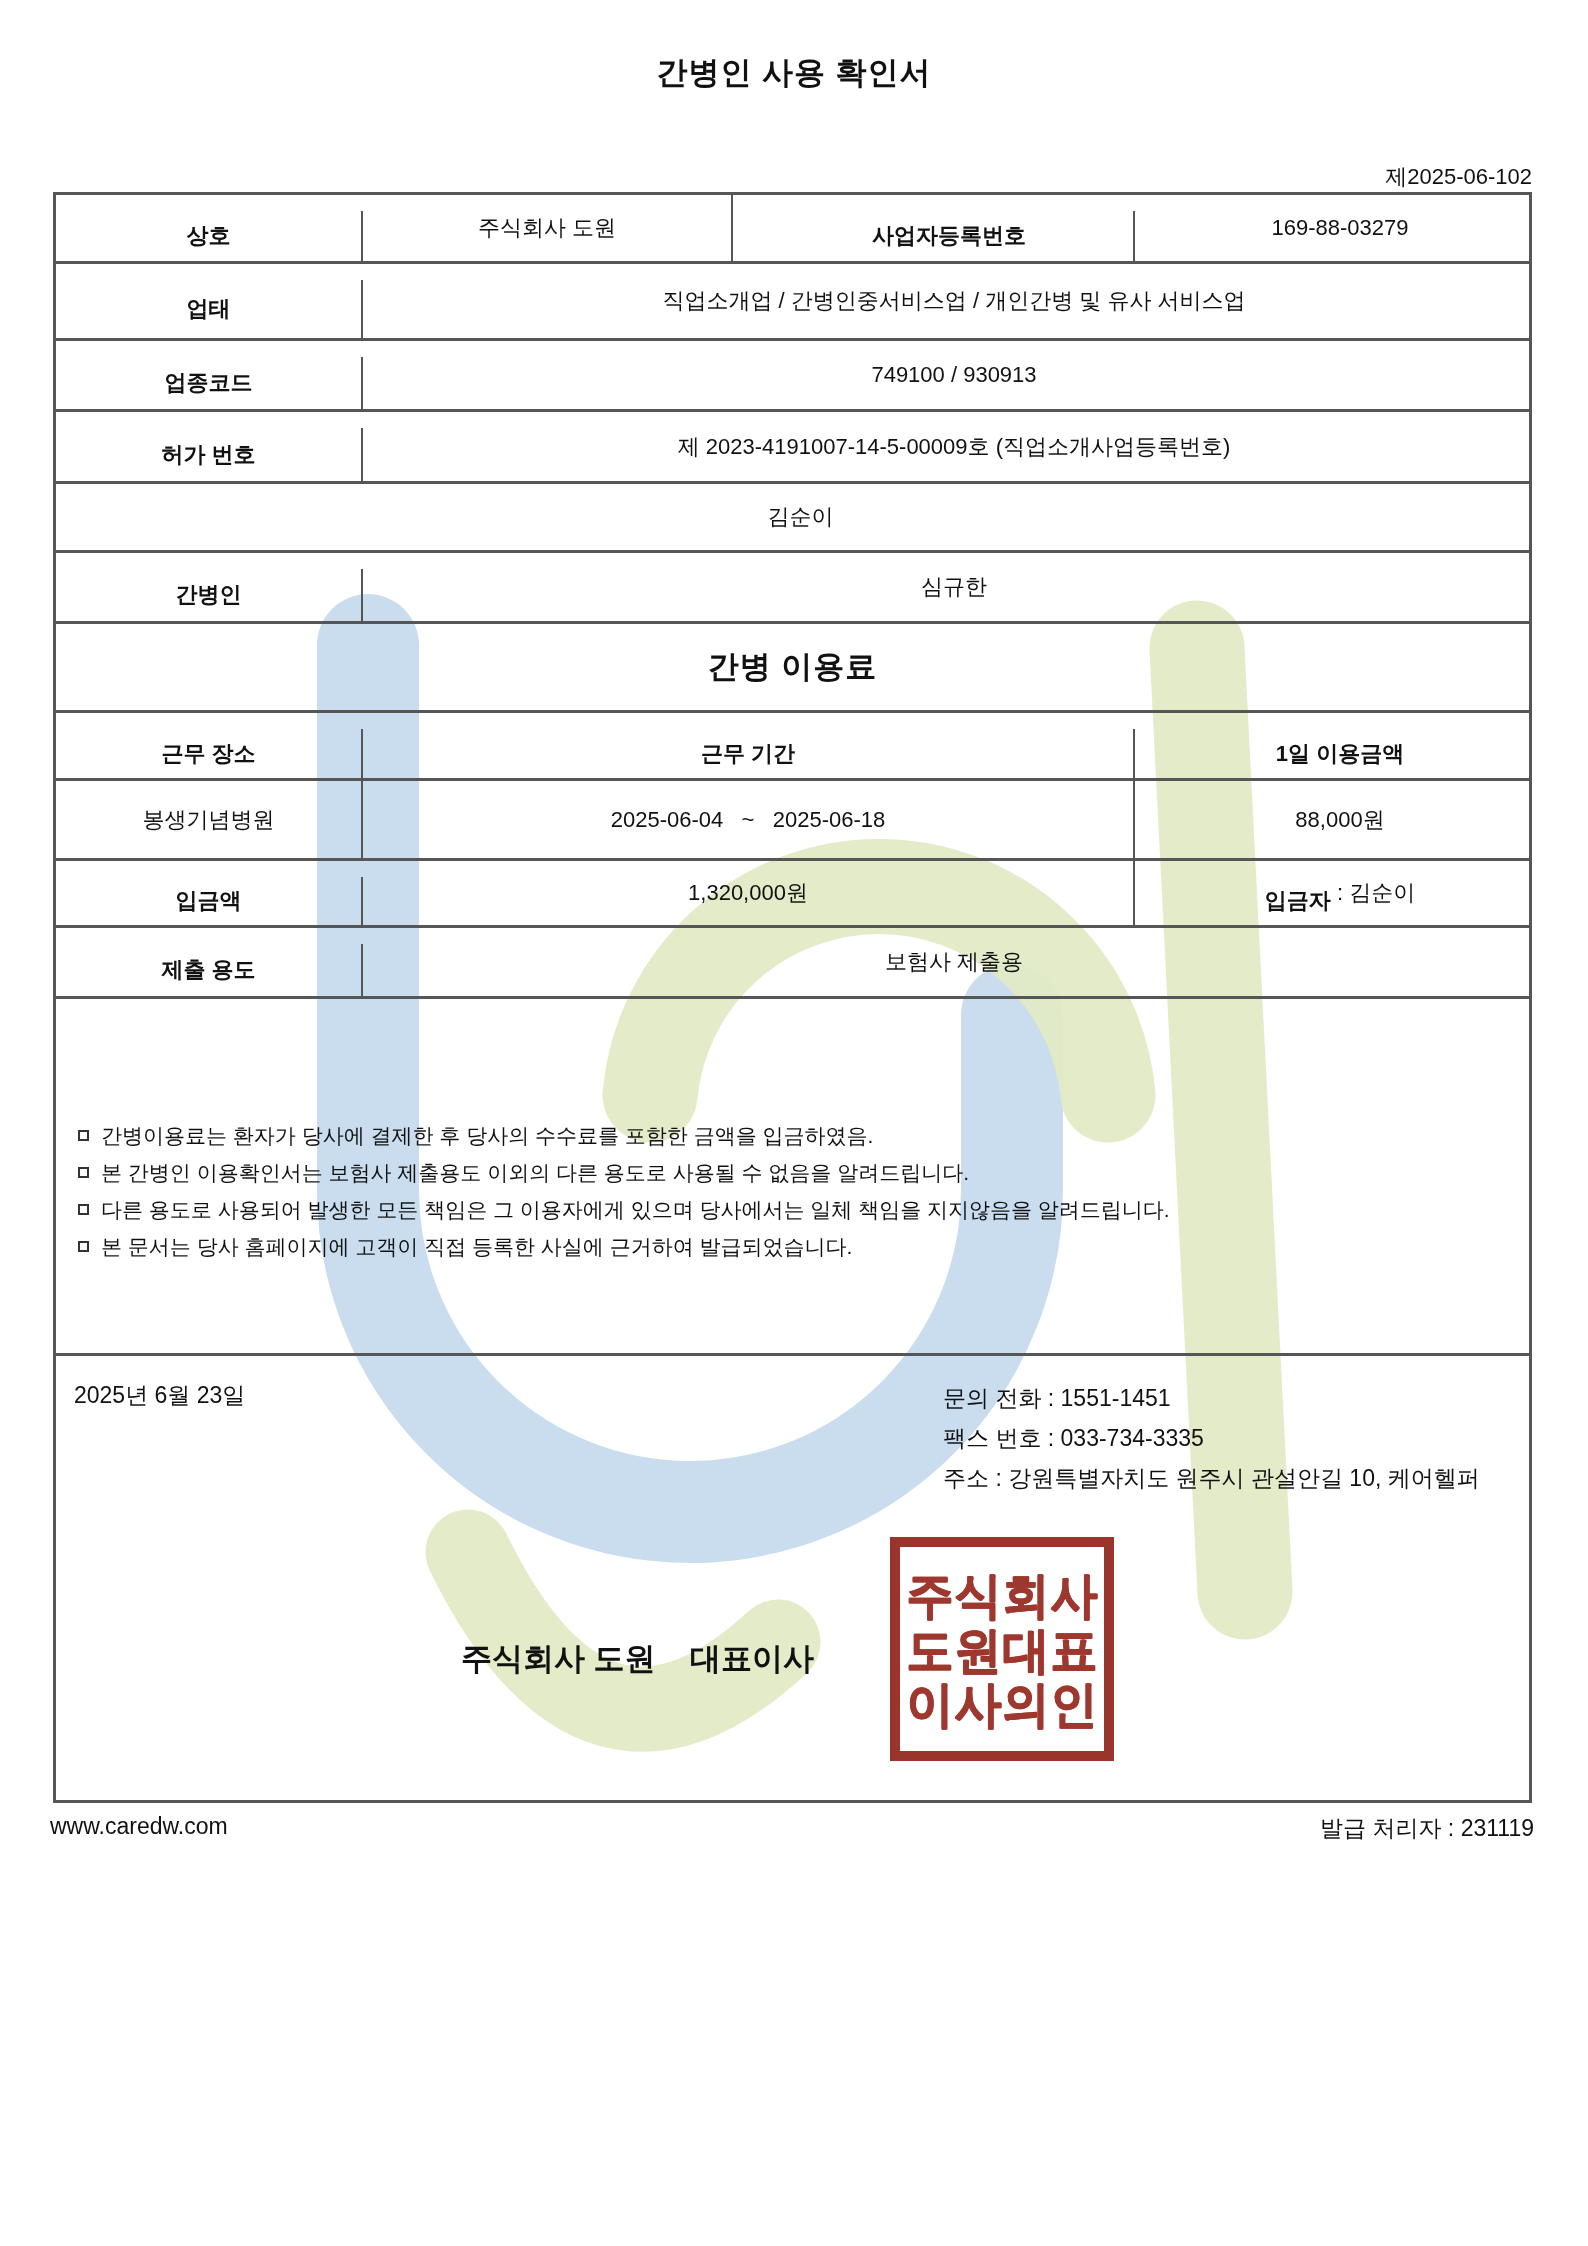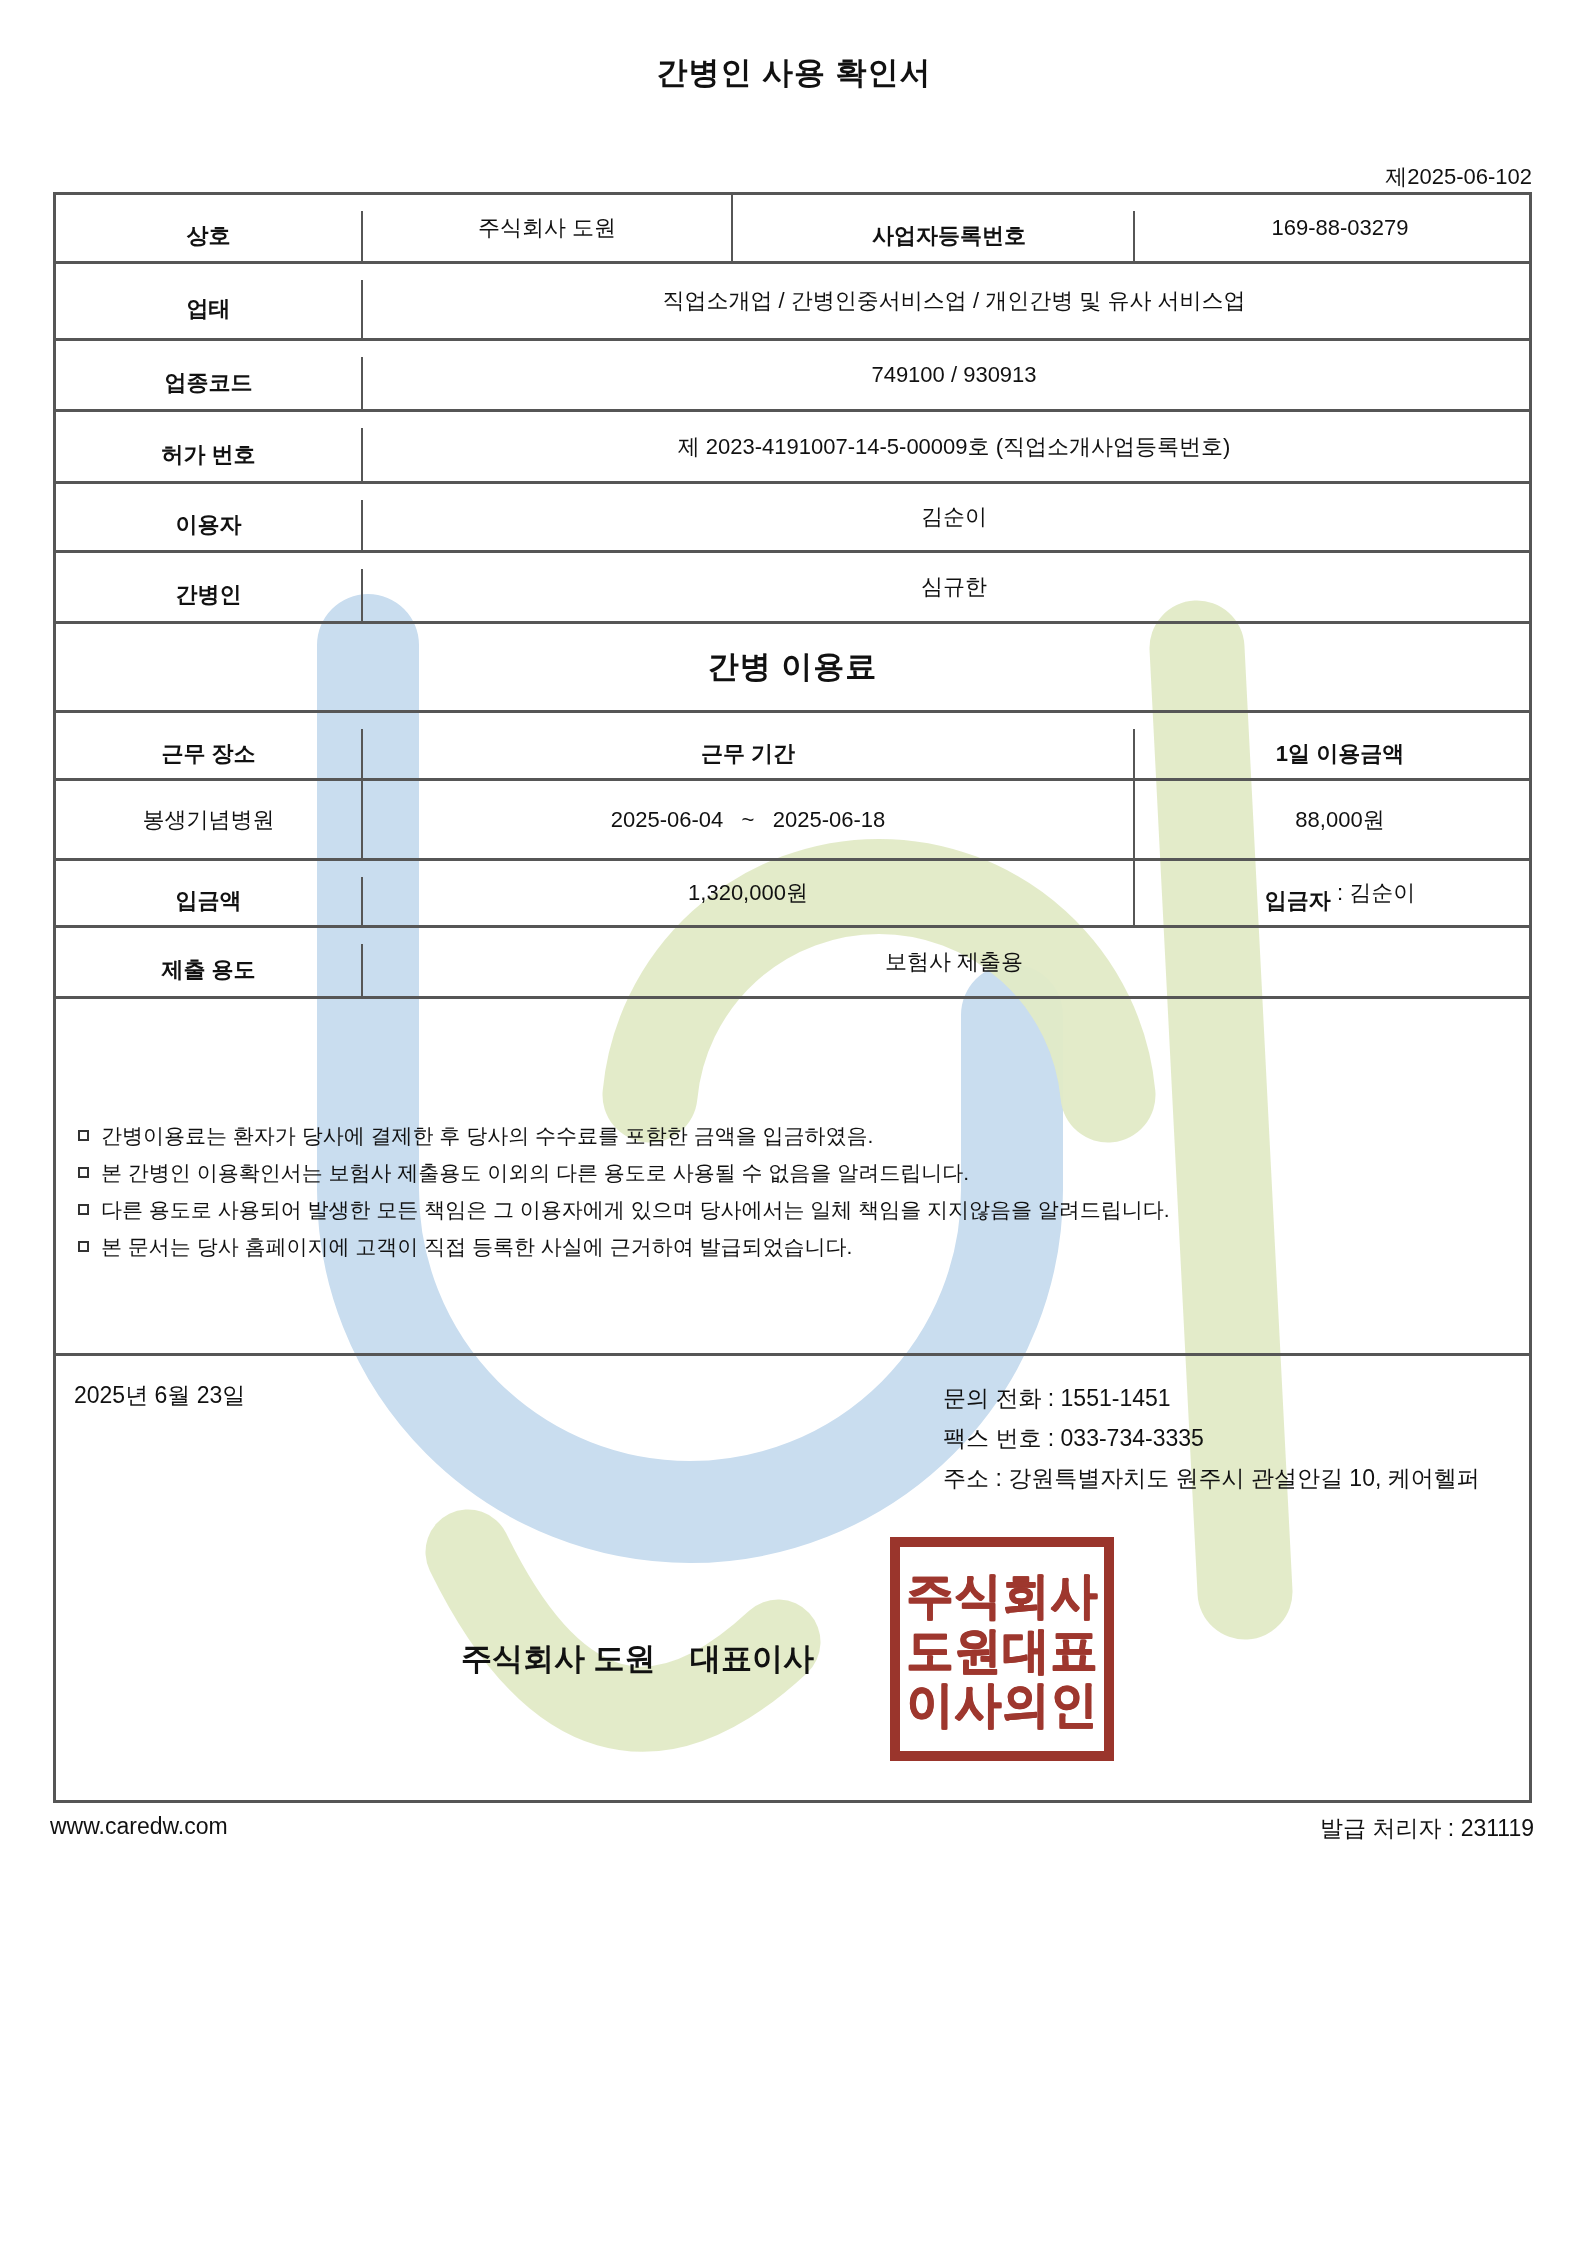--- a/index.html
+++ b/index.html
@@ -125,21 +125,20 @@
         <div class="cell c1 bold">업종코드</div>
         <div class="cell grow">749100 / 930913</div>
       </div>
 
       <div class="row" style="height:72px">
         <div class="cell c1 bold">허가 번호</div>
         <div class="cell grow">제 2023-4191007-14-5-00009호 (직업소개사업등록번호)</div>
       </div>
 
       <div class="row" style="height:69px">
-        <div class="cell c1 bold">이용자</div>
         <div class="cell grow">김순이</div>
       </div>
 
       <div class="row" style="height:71px">
         <div class="cell c1 bold">간병인</div>
         <div class="cell grow">심규한</div>
       </div>
 
       <div class="row section-header" style="height:89px">간병 이용료</div>
 

